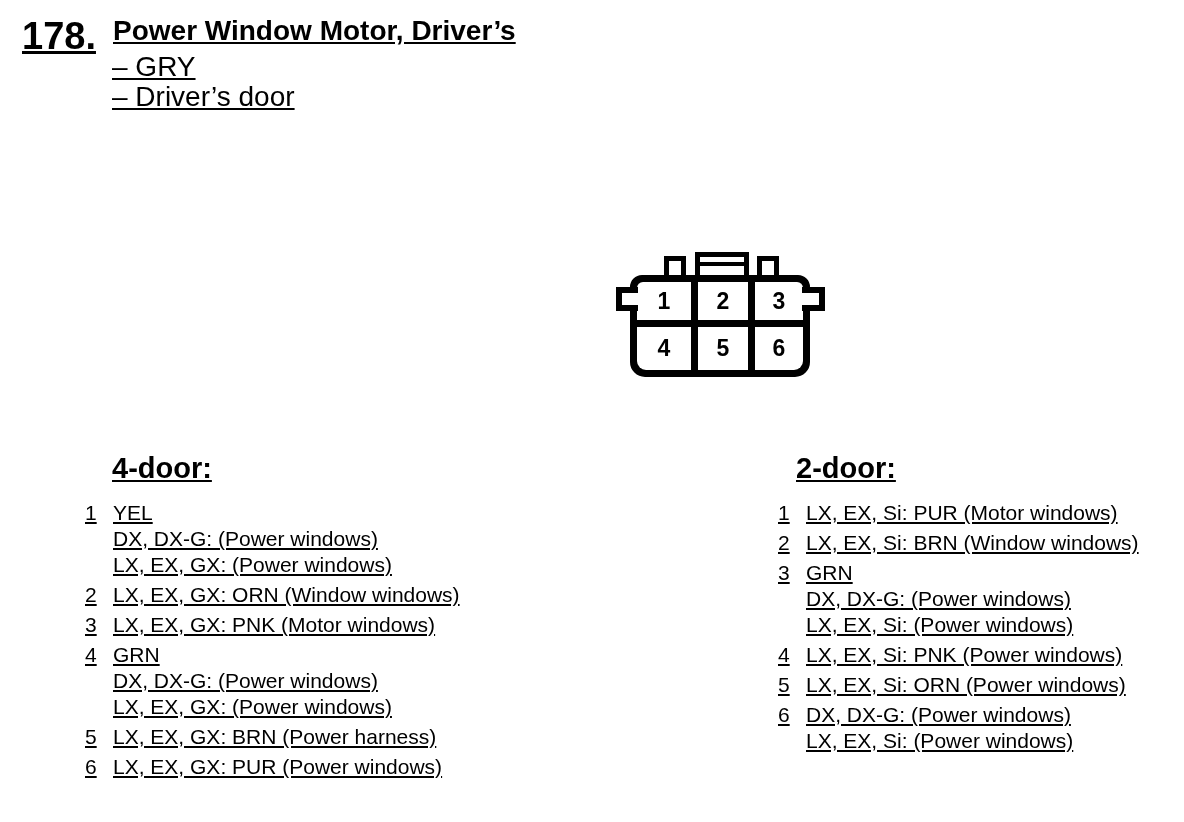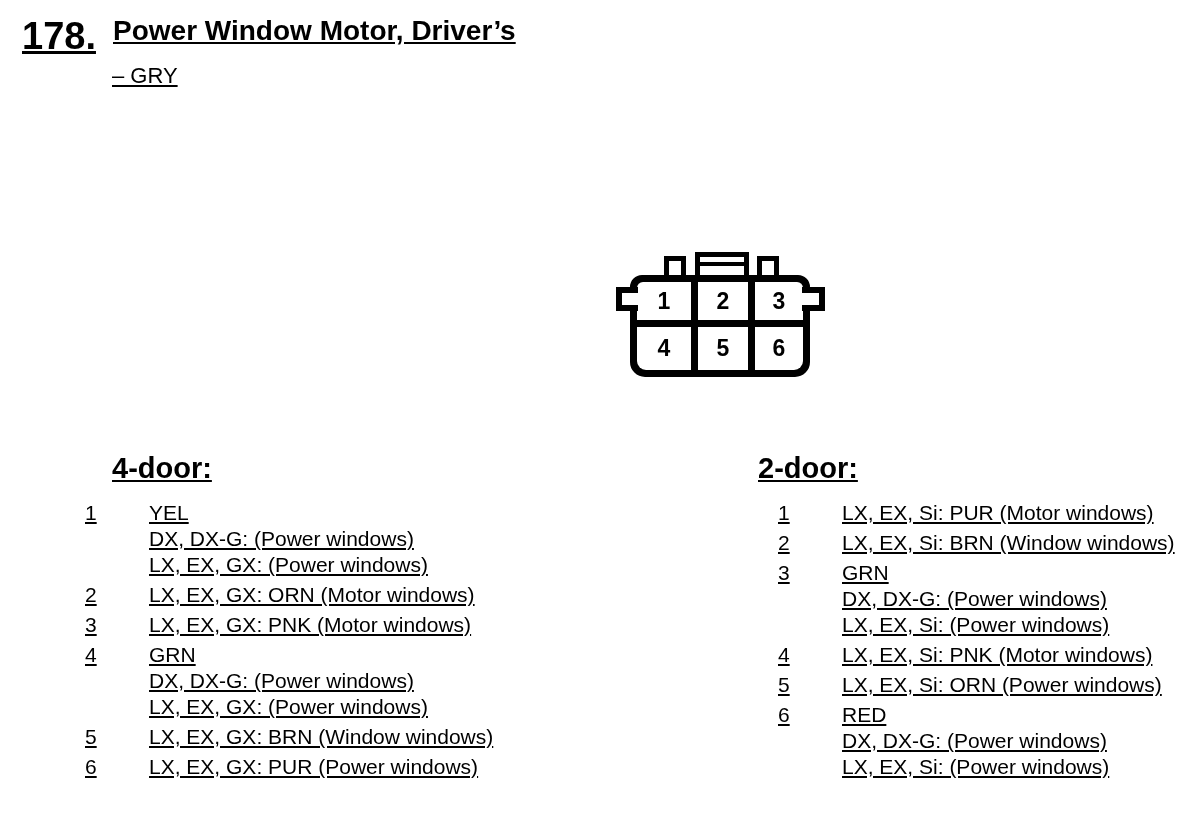--- a/index.html
+++ b/index.html
@@ -9,21 +9,21 @@
     background:#ffffff;
     color:#000000;
     font-family:"Liberation Sans", sans-serif;
     overflow:hidden;
   }
   .abs { position:absolute;text-decoration:underline; }
 
   
   .title-num  { left:22px;  top:16px; font-size:38px; font-weight:bold; line-height:1.1; }
   .title-text { left:113px; top:16px; font-size:28px; font-weight:bold; line-height:1.1; }
-  .bullets    { left:112px; top:61px; font-size:22px; line-height:30px; }
+  .bullets    { left:112px; top:52px; font-size:28px; line-height:30px; }
 
   
   #connector { left:616px; top:250px; width:212px; height:130px; }
   .conn-tab {
     position:absolute; width:22px; height:21px;
     border:5px solid #000; border-bottom:none; background:#fff;
   }
   #tab-left  { left:48px;  top:6px; }
   #tab-right { left:141px; top:6px; }
   #latch {
@@ -42,38 +42,39 @@
   }
   .cell.tl{ border-top-left-radius:6px; }  .cell.tr{ border-top-right-radius:6px; }
   .cell.bl{ border-bottom-left-radius:9px; } .cell.br{ border-bottom-right-radius:9px; }
   .conn-ear { position:absolute; width:23px; height:24px; border:6px solid #000; background:#fff; }
   #ear-left  { left:0px;   top:37px; width:22px; border-right:none; }
   #ear-right { left:186px; top:37px; border-left:none; }
 
   
   .col-heading { font-size:29px; font-weight:bold; line-height:1.1; }
   #heading-4door { left:112px; top:453px; }
-  #heading-2door { left:758px; top:453px; }
+  #heading-2door { left:796px; top:453px; }
   .pin-list { font-size:21px; line-height:26px; }
   #list-4door { left:85px;  top:500px; width:420px; }
   #list-2door { left:778px; top:500px; width:400px; }
   .pin-item { display:flex; align-items:flex-start; margin-bottom:4px; }
   .pin-num  { width:22px; margin-right:6px; flex:none; }
-  .pin-lines{ flex:1;margin-left:36px; }
+  .pin-lines{ flex:1; }
 </style>
 </head>
 <body>
 
 <div class="abs title-num">178.</div>
 <div class="abs title-text">Power Window Motor, Driver’s</div>
 
 <div class="abs bullets">
 
     <div class="bullet">– GRY</div>
 
+    <div class="bullet">– Driver’s door</div>
 
   </div>
 
 <div class="abs" id="connector">
   <div class="conn-tab" id="tab-left"></div>
   <div id="latch"></div>
   <div class="conn-tab" id="tab-right"></div>
 
   <div id="conn-body">
     <div class="cell tl">1</div>
@@ -96,21 +97,21 @@
       <div class="pin-lines">
         <div class="pin-line">YEL</div>
         <div class="pin-line">DX, DX-G: (Power windows)</div>
         <div class="pin-line">LX, EX, GX: (Power windows)</div>
       </div>
     </div>
 
     <div class="pin-item">
       <div class="pin-num">2</div>
       <div class="pin-lines">
-        <div class="pin-line">LX, EX, GX: ORN (Motor windows)</div>
+        <div class="pin-line">LX, EX, GX: ORN (Window windows)</div>
       </div>
     </div>
 
     <div class="pin-item">
       <div class="pin-num">3</div>
       <div class="pin-lines">
         <div class="pin-line">LX, EX, GX: PNK (Motor windows)</div>
       </div>
     </div>
 
@@ -119,21 +120,21 @@
       <div class="pin-lines">
         <div class="pin-line">GRN</div>
         <div class="pin-line">DX, DX-G: (Power windows)</div>
         <div class="pin-line">LX, EX, GX: (Power windows)</div>
       </div>
     </div>
 
     <div class="pin-item">
       <div class="pin-num">5</div>
       <div class="pin-lines">
-        <div class="pin-line">LX, EX, GX: BRN (Window windows)</div>
+        <div class="pin-line">LX, EX, GX: BRN (Power harness)</div>
       </div>
     </div>
 
     <div class="pin-item">
       <div class="pin-num">6</div>
       <div class="pin-lines">
         <div class="pin-line">LX, EX, GX: PUR (Power windows)</div>
       </div>
     </div>
   </div>
@@ -160,32 +161,31 @@
       <div class="pin-lines">
         <div class="pin-line">GRN</div>
         <div class="pin-line">DX, DX-G: (Power windows)</div>
         <div class="pin-line">LX, EX, Si: (Power windows)</div>
       </div>
     </div>
 
     <div class="pin-item">
       <div class="pin-num">4</div>
       <div class="pin-lines">
-        <div class="pin-line">LX, EX, Si: PNK (Motor windows)</div>
+        <div class="pin-line">LX, EX, Si: PNK (Power windows)</div>
       </div>
     </div>
 
     <div class="pin-item">
       <div class="pin-num">5</div>
       <div class="pin-lines">
         <div class="pin-line">LX, EX, Si: ORN (Power windows)</div>
       </div>
     </div>
 
     <div class="pin-item">
       <div class="pin-num">6</div>
       <div class="pin-lines">
-        <div class="pin-line">RED</div>
         <div class="pin-line">DX, DX-G: (Power windows)</div>
         <div class="pin-line">LX, EX, Si: (Power windows)</div>
       </div>
     </div>
   </div>
 
 </body></html>

